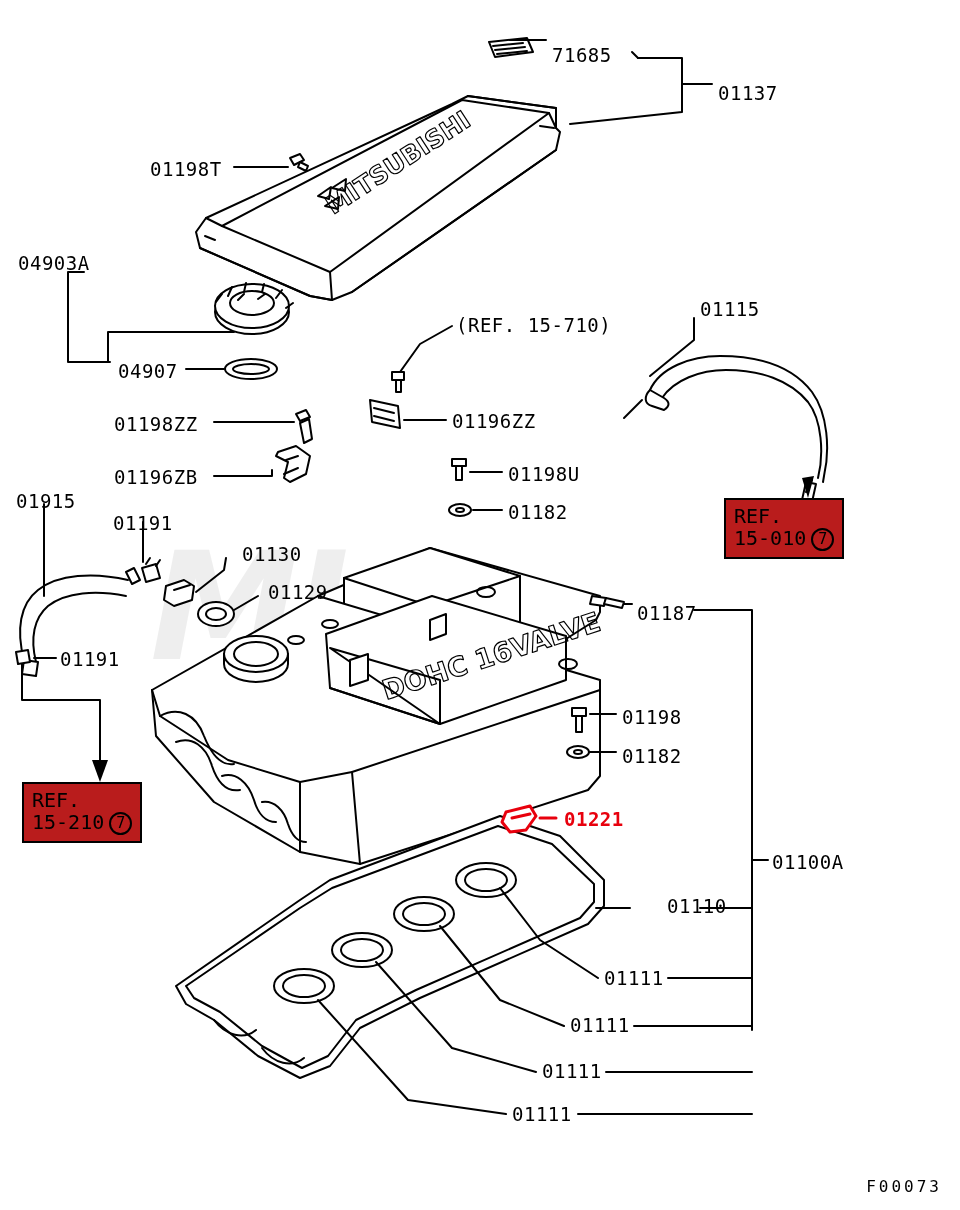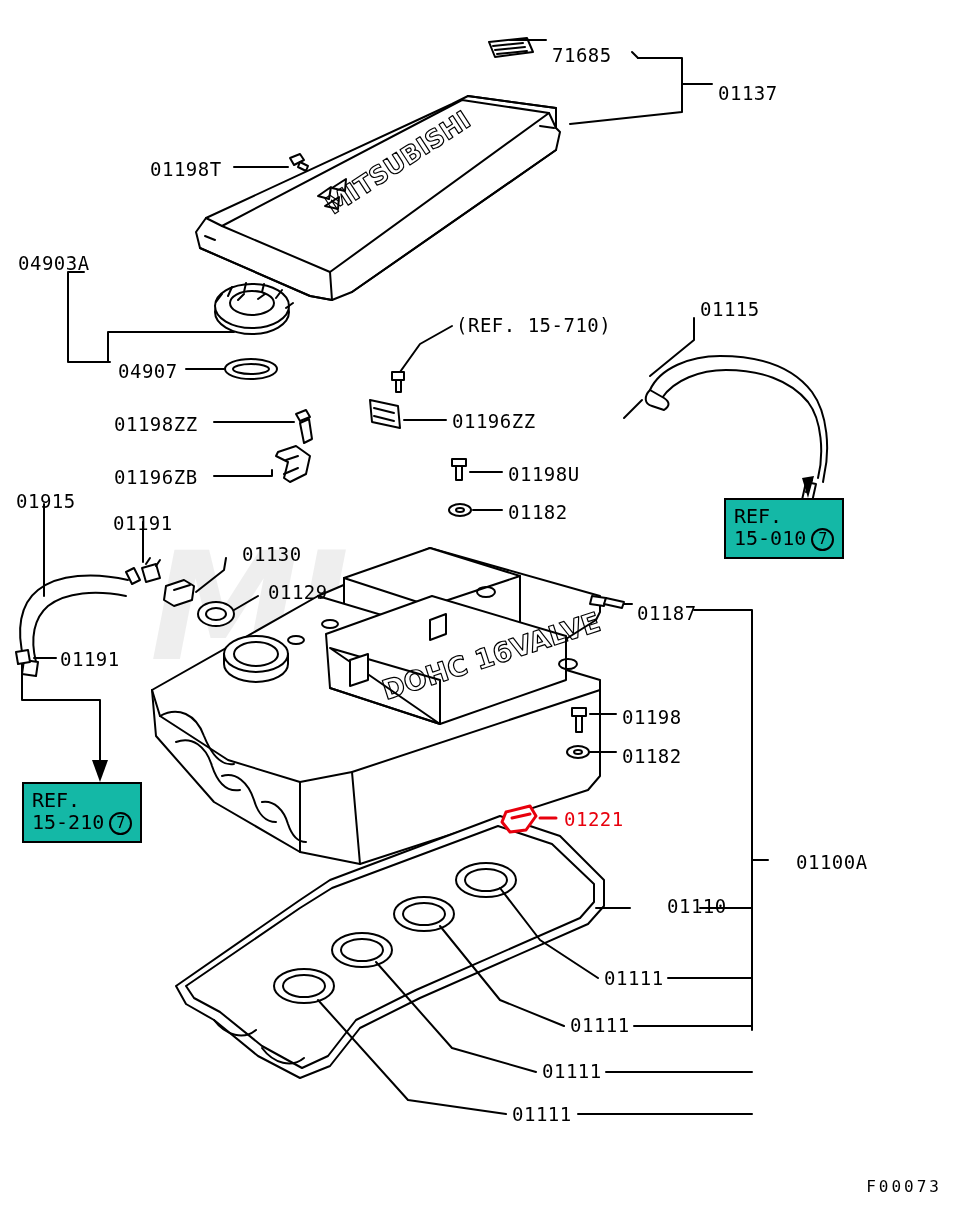--- a/index.html
+++ b/index.html
@@ -21,26 +21,26 @@
     position: absolute;
     font-family: "DejaVu Sans Mono", monospace;
     font-size: 19px;
     letter-spacing: 0.5px;
     color: #000000;
     white-space: nowrap;
     line-height: 1;
   }
   .lbl.hi {
     color: #e8000d;
-    font-weight: normal;
+    font-weight: bold;
   }
   .refbox {
     position: absolute;
     border: 2px solid #000;
-    background: #14b8a6;
+    background: #b91c1c;
     padding: 5px 8px 6px 8px;
     line-height: 1.12;
     font-family: "DejaVu Sans Mono", monospace;
     font-size: 20px;
     color: #000;
     white-space: nowrap;
   }
   .refbox .circnum {
     display: inline-block;
     border: 2px solid #000;
@@ -339,21 +339,21 @@
   <div class="lbl" style="left:16px; top:492px;">01915</div>
   <div class="lbl" style="left:508px; top:503px;">01182</div>
   <div class="lbl" style="left:113px; top:514px;">01191</div>
   <div class="lbl" style="left:230px; top:545px;margin-left:12px;">01130</div>
   <div class="lbl" style="left:268px; top:583px;">01129</div>
   <div class="lbl" style="left:637px; top:604px;">01187</div>
   <div class="lbl" style="left:60px; top:650px;">01191</div>
   <div class="lbl" style="left:622px; top:708px;">01198</div>
   <div class="lbl" style="left:622px; top:747px;">01182</div>
   <div class="lbl hi" style="left:564px; top:810px;">01221</div>
-  <div class="lbl" style="left:796px; top:853px;">01100A</div>
+  <div class="lbl" style="left:772px; top:853px;">01100A</div>
   <div class="lbl" style="left:636px; top:897px;margin-left:31px;">01110</div>
   <div class="lbl" style="left:604px; top:969px;">01111</div>
   <div class="lbl" style="left:570px; top:1016px;">01111</div>
   <div class="lbl" style="left:542px; top:1062px;">01111</div>
   <div class="lbl" style="left:512px; top:1105px;">01111</div>
 
   <div class="refbox" style="left:724px; top:498px;">
     <div>REF.</div>
     <div>
       <span>15-010</span><span class="circnum">7</span>

